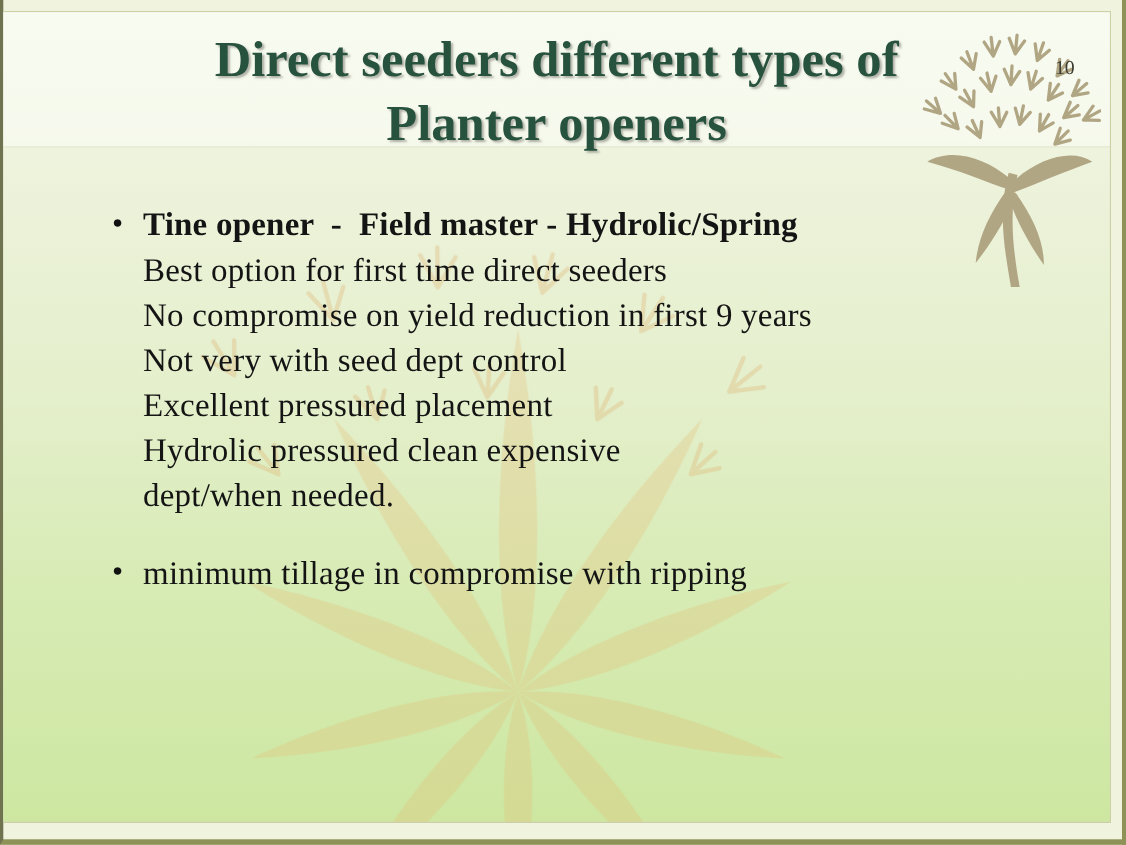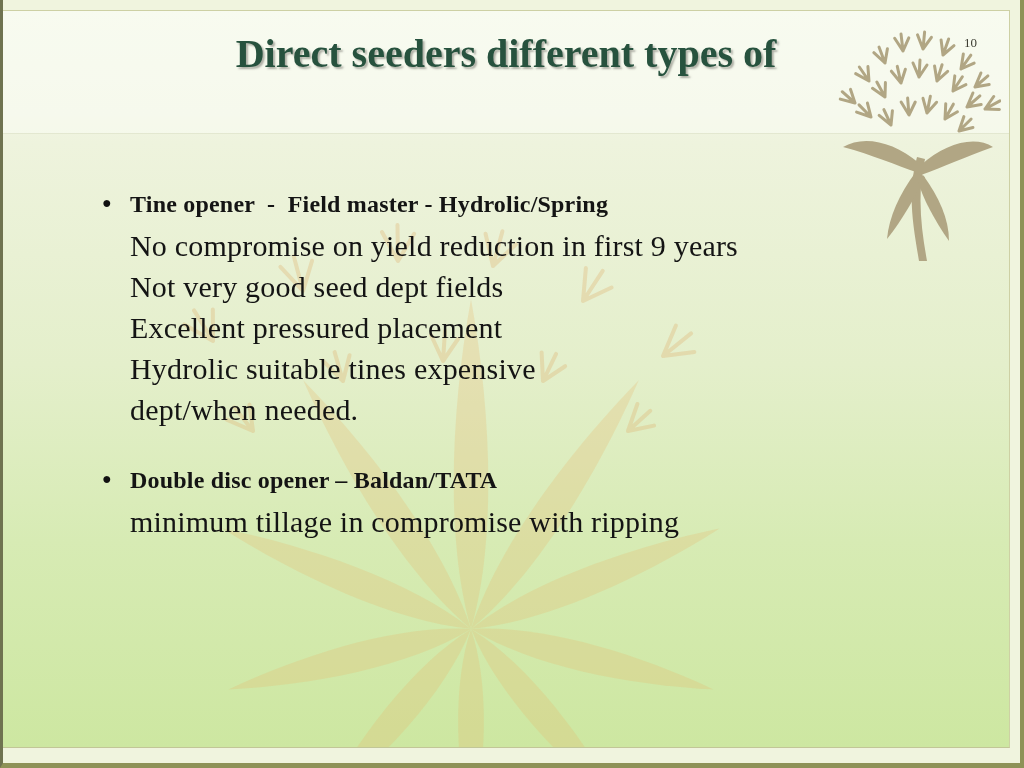--- a/index.html
+++ b/index.html
@@ -27,43 +27,43 @@
       #f4f7e9 0%, #f1f5e3 14%, #eef3dd 18%,
       #e4efcb 48%, #d7ebb4 72%, #cde7a1 100%);
     overflow:hidden;
   }
   .title-band{
     position:absolute;left:0;top:0;width:100%;height:122px;
     background:rgba(253,254,248,0.45);
     border-bottom:1px solid rgba(195,200,160,0.35);
   }
   .page-number{
-    position:absolute;top:24px;right:32px;
-    font-size:13px;color:#3c3c32;z-index:5;
+    position:absolute;top:40px;right:32px;
+    font-size:18px;color:#3c3c32;z-index:5;
   }
   .slide-title{
     position:absolute;left:0;top:14px;width:100%;margin:0;
     text-align:center;z-index:4;
-    font-size:40px;line-height:58px;font-weight:bold;
+    font-size:46px;line-height:58px;font-weight:bold;
     color:#27523e;
     text-shadow:2px 2px 2px rgba(115,115,105,0.55);
   }
   .slide-title .tline{display:block;}
   .content{
     position:absolute;left:127px;top:173px;z-index:3;
   }
   .bullet{position:relative;padding-left:0;}
   .bullet + .bullet{margin-top:30px;}
   .bullet::before{
     content:"●";
     position:absolute;left:-28px;top:10px;
     font-size:16px;color:#111;
   }
   .b-head{
-    font-weight:bold;font-size:24px;line-height:41px;
+    font-weight:bold;font-size:30px;line-height:41px;
     color:#141414;white-space:pre;letter-spacing:0.2px;
   }
   .b-line{
     font-size:30px;line-height:41px;color:#141414;
     white-space:pre;letter-spacing:0.2px;
   }
   .corner-flower{
     position:absolute;top:14px;right:8px;z-index:2;
   }
   .watermark{
@@ -165,33 +165,34 @@
         <use href="#tuft" transform="translate(94,88) rotate(8)"></use>
         <use href="#tuft" transform="translate(112,94) rotate(26)"></use>
         <use href="#tuft" transform="translate(126,106) rotate(42)"></use>
       </g>
     </svg>
 
     <div class="page-number">10</div>
 
     <h1 class="slide-title">
       <span class="tline">Direct seeders different types of</span>
+      <span class="tline">Planter openers</span>
     </h1>
 
     <div class="content">
 
       <div class="bullet">
         <div class="b-head">Tine opener  -  Field master - Hydrolic/Spring</div>
+        <div class="b-line">Best option for first time direct seeders</div>
         <div class="b-line">No compromise on yield reduction in first 9 years</div>
-        <div class="b-line">Not very good seed dept fields</div>
+        <div class="b-line">Not very with seed dept control</div>
         <div class="b-line">Excellent pressured placement</div>
-        <div class="b-line">Hydrolic suitable tines expensive</div>
+        <div class="b-line">Hydrolic pressured clean expensive</div>
         <div class="b-line">dept/when needed.</div>
       </div>
 
       <div class="bullet">
-        <div class="b-head">Double disc opener – Baldan/TATA</div>
         <div class="b-line">minimum tillage in compromise with ripping</div>
       </div>
 
     </div>
   </div>
 </div>
 
 </body></html>

